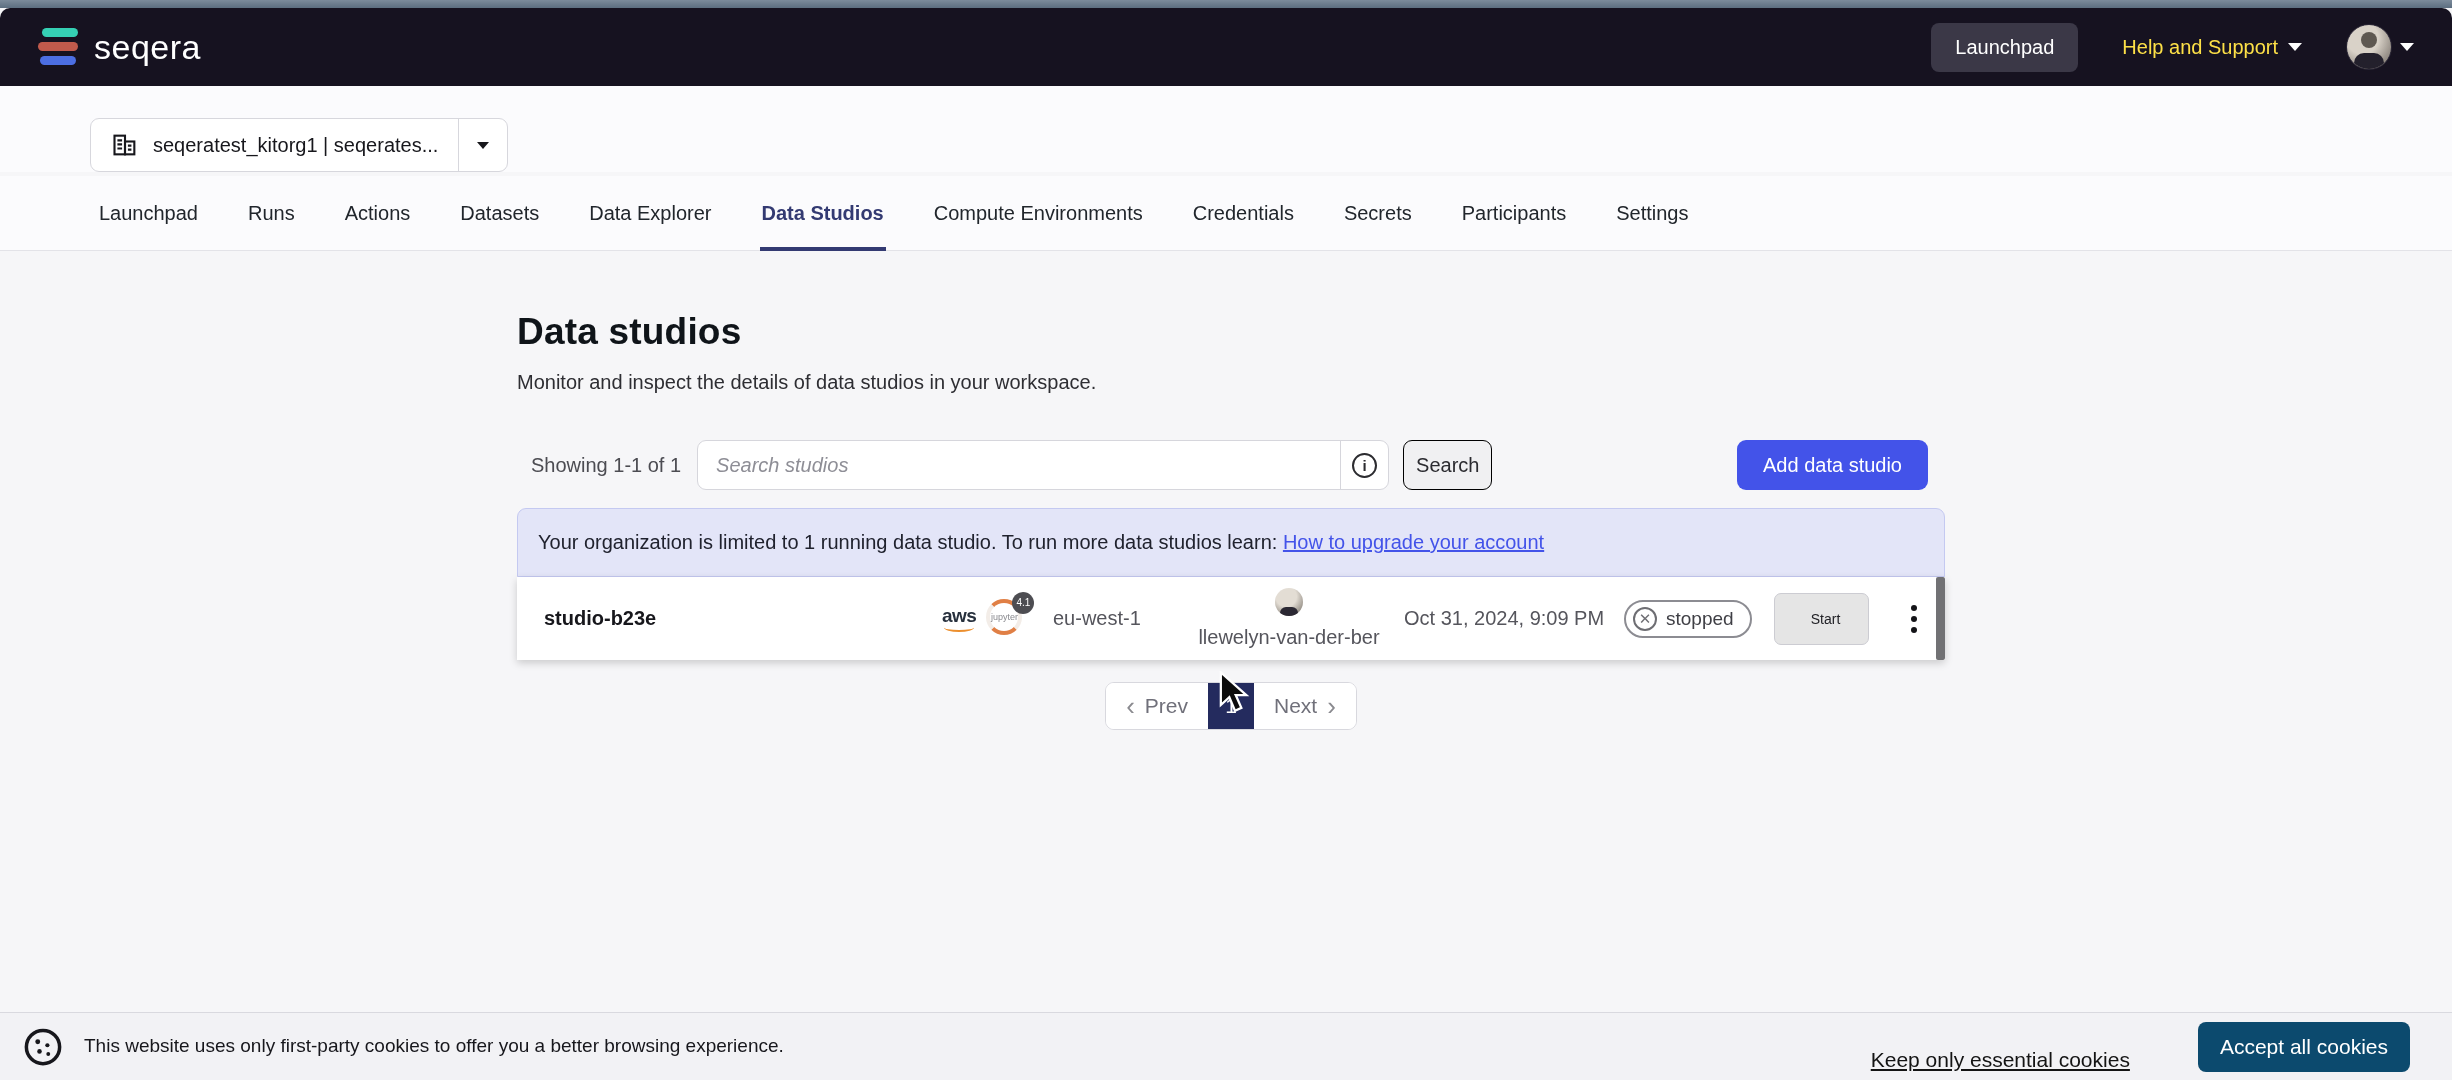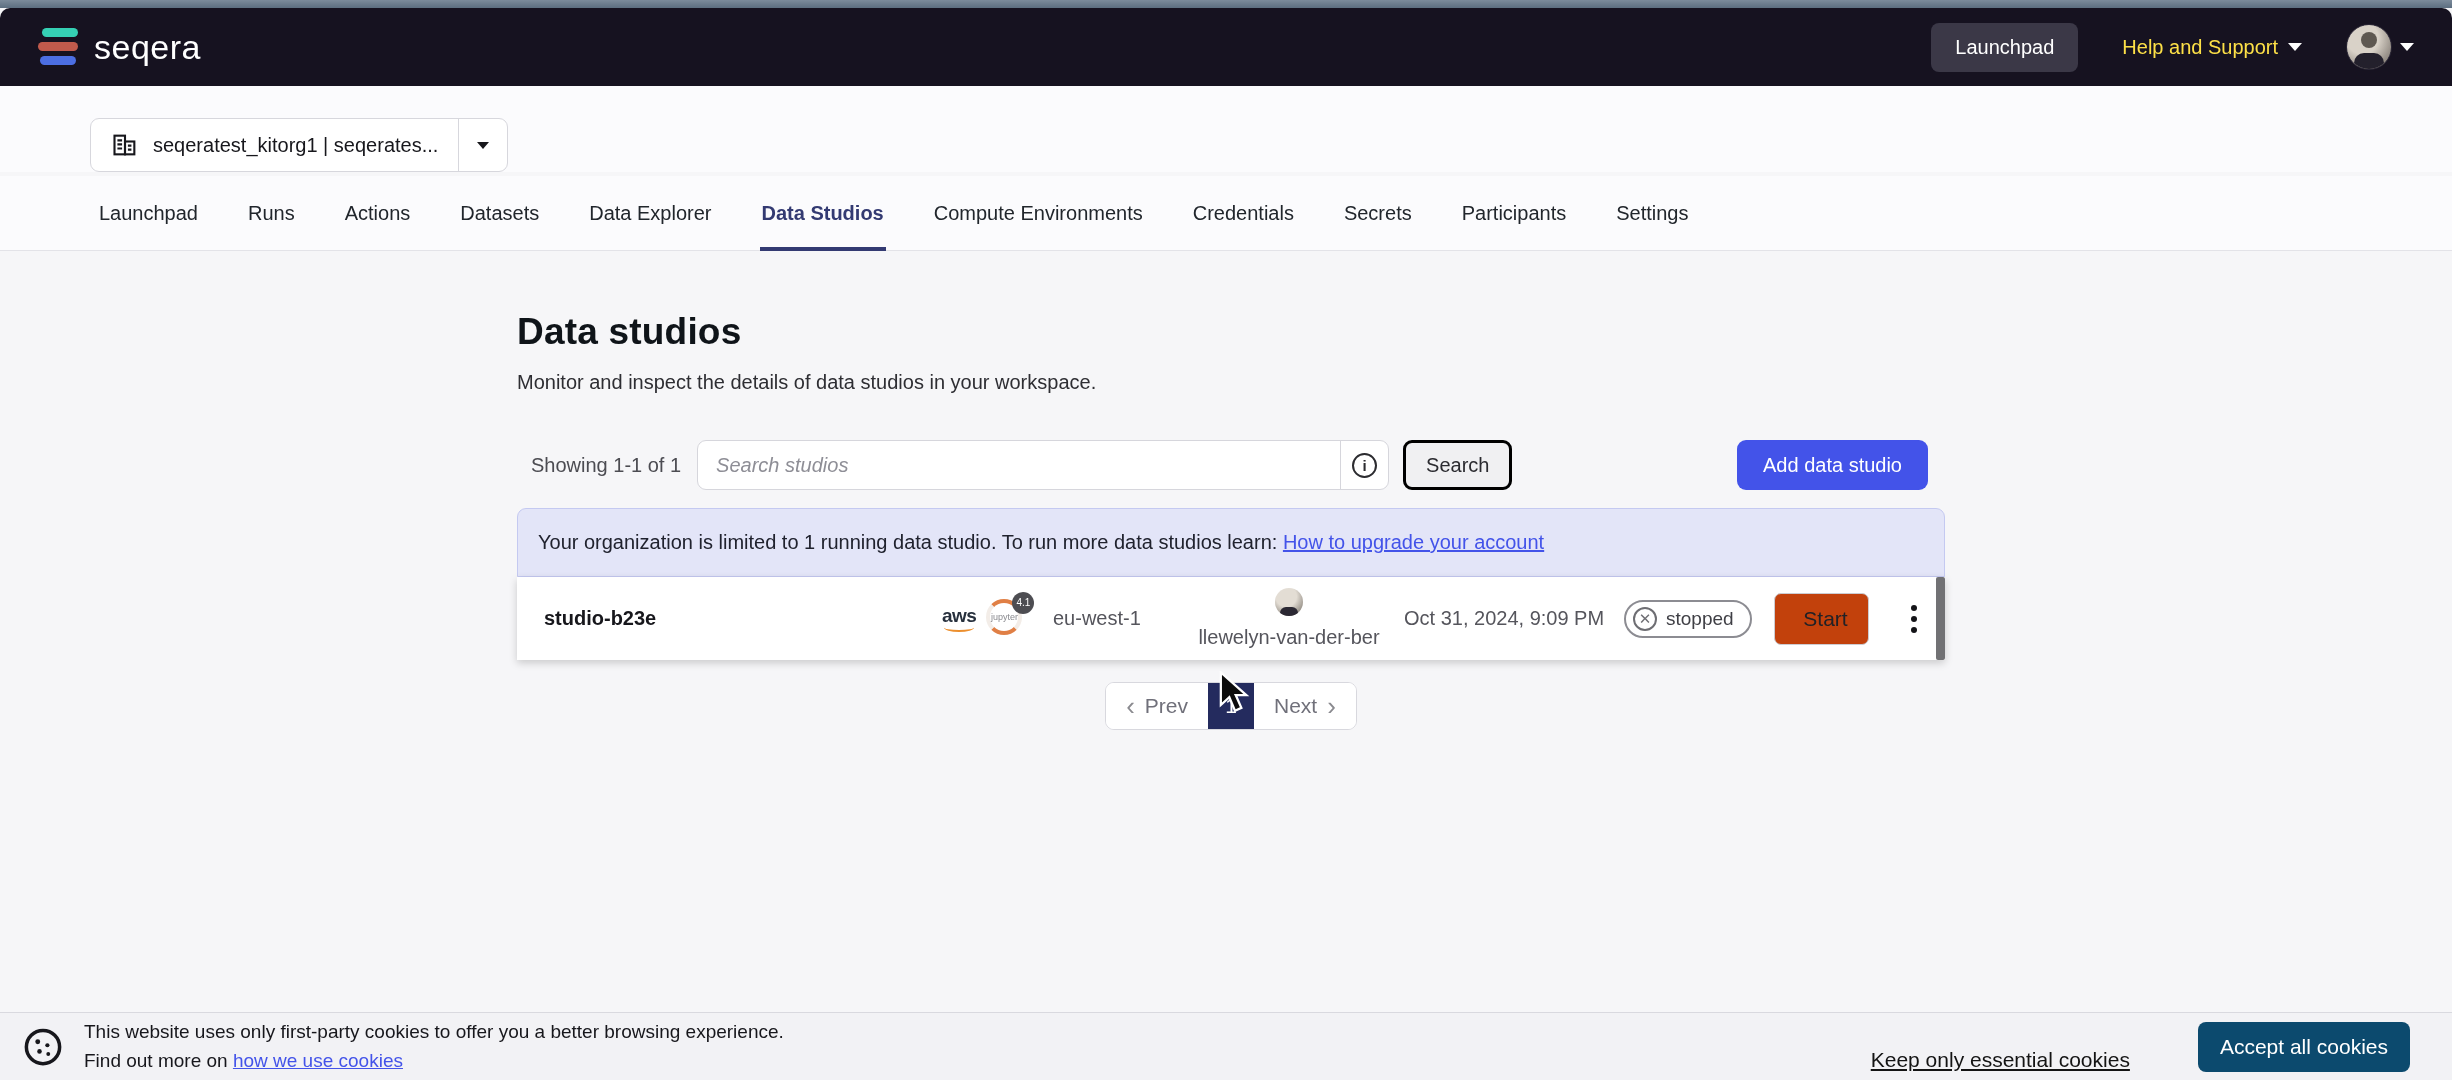--- a/index.html
+++ b/index.html
@@ -59,22 +59,22 @@
   .controls { display:flex; align-items:center; margin-top:46px; }
   .showing { font-size:20px; color:#4c4c52; margin-right:16px; margin-left:14px; }
   .search-group { display:flex; align-items:stretch; height:50px; width:692px; background:#fff;
                   border:1px solid #d6d6dc; border-radius:9px; overflow:hidden; }
   .search-input { flex:1; border:none; outline:none; font-size:20px; padding:0 18px;
                   font-family:"Liberation Sans", sans-serif; color:#2a2a30; background:transparent; }
   .search-input::placeholder { color:#8e8e96; font-style:italic; }
   .info-seg { width:48px; display:flex; align-items:center; justify-content:center; border-left:1px solid #d6d6dc; cursor:pointer; }
   .info-icon { width:25px; height:25px; border:2px solid #2c2c30; border-radius:50%; color:#2c2c30;
                font-size:15px; font-weight:700; display:flex; align-items:center; justify-content:center; }
-  .search-btn { margin-left:14px; height:50px; padding:0 20px; font-size:20px; color:#2b2b30;
-                background:#f0f0f2; border:3px solid #000000; border-radius:9px; cursor:pointer; }
+  .search-btn { margin-left:14px; height:50px; padding:0 12px; font-size:20px; color:#2b2b30;
+                background:#f0f0f2; border:1px solid #000000; border-radius:9px; cursor:pointer; }
   .add-btn { margin-left:auto; margin-right:17px; height:50px; padding:0 26px; font-size:20px; color:#fff;
              background:#4353e9; border:none; border-radius:9px; cursor:pointer; }
 
   .limit-banner { margin-top:18px; background:#e3e5f8; border:1px solid #c4c9f1; border-radius:9px 9px 0 0;
                   padding:22px 20px; font-size:20px; color:#20222e; }
   .limit-banner a { color:#4353e9; text-decoration:underline; cursor:pointer; }
 
   .studio-card { background:#fff; height:83px; display:flex; align-items:center; position:relative;
                  box-shadow:0 3px 8px rgba(0,0,0,.18); }
   .card-scrollbar { position:absolute; right:0; top:0; bottom:0; width:9px; background:#717174; border-radius:2px; }
@@ -95,22 +95,22 @@
                  background:radial-gradient(circle at 40% 30%, #e3ddd4 0 40%, #9a948c 75%, #6d6862 100%);
                  position:relative; overflow:hidden; }
   .mini-avatar::after { content:""; position:absolute; left:50%; transform:translateX(-50%); bottom:-4px;
                         width:18px; height:13px; border-radius:6px 6px 0 0; background:#2b2833; }
   .cell-date { width:220px; font-size:20px; color:#55555c; }
   .cell-status { width:150px; }
   .status-badge { display:inline-flex; align-items:center; gap:9px; border:2px solid #8c8c92;
                   border-radius:999px; padding:5px 16px 5px 7px; font-size:19px; color:#3f3f45; background:#fff; }
   .stop-icon { width:24px; height:24px; border:2px solid #6e6e73; border-radius:50%; color:#6e6e73;
                font-size:15px; display:flex; align-items:center; justify-content:center; }
-  .start-btn { width:95px; height:52px; background:#c2410c; border:1px solid #ccccd2; border-radius:7px;
-               font-size:21px; color:#212126; cursor:pointer;padding-left:8px; }
+  .start-btn { width:95px; height:52px; background:#e5e5e5; border:1px solid #ccccd2; border-radius:7px;
+               font-size:14px; color:#212126; cursor:pointer;padding-left:8px; }
   .kebab { margin-left:36px; display:flex; flex-direction:column; gap:5px; cursor:pointer; padding:6px; }
   .kebab i { width:6px; height:6px; border-radius:50%; background:#141418; }
 
   .pagination-wrap { display:flex; justify-content:center; margin-top:22px; }
   .pagination { display:flex; align-items:stretch; background:#fff; border:1px solid #d8d8de;
                 border-radius:9px; overflow:hidden; }
   .page-btn { display:flex; align-items:center; gap:10px; padding:10px 20px; font-size:21px;
               color:#70707a; cursor:pointer; background:#fff; border:none; }
   .page-chevron { font-size:26px; line-height:1; color:#8a8a8f; }
   .page-current { width:46px; display:flex; align-items:center; justify-content:center;
@@ -270,19 +270,18 @@
 <div class="cookie-bar">
   <svg class="cookie-icon" width="42" height="42" viewBox="0 0 24 24">
     <circle cx="12" cy="12" r="9.5" fill="none" stroke="#17171c" stroke-width="2"></circle>
     <circle cx="9" cy="9" r="1.4" fill="#17171c"></circle>
     <circle cx="14.5" cy="11" r="1.2" fill="#17171c"></circle>
     <circle cx="10" cy="14.5" r="1.3" fill="#17171c"></circle>
     <circle cx="15" cy="16" r="1.1" fill="#17171c"></circle>
   </svg>
   <div class="cookie-text">
     <div>This website uses only first-party cookies to offer you a better browsing experience.</div>
-    <div><span>Find out more on </span><a>how we use cookies</a></div>
   </div>
   <div class="cookie-actions">
     <span class="essential-link">Keep only essential cookies</span>
     <button class="accept-btn">Accept all cookies</button>
   </div>
 </div>
 
 </body></html>

